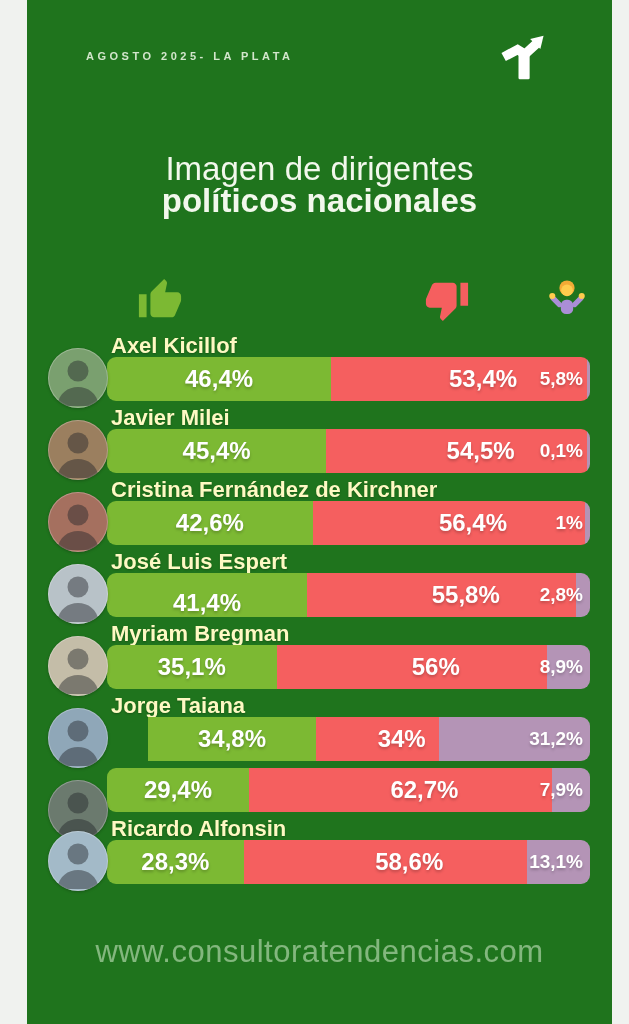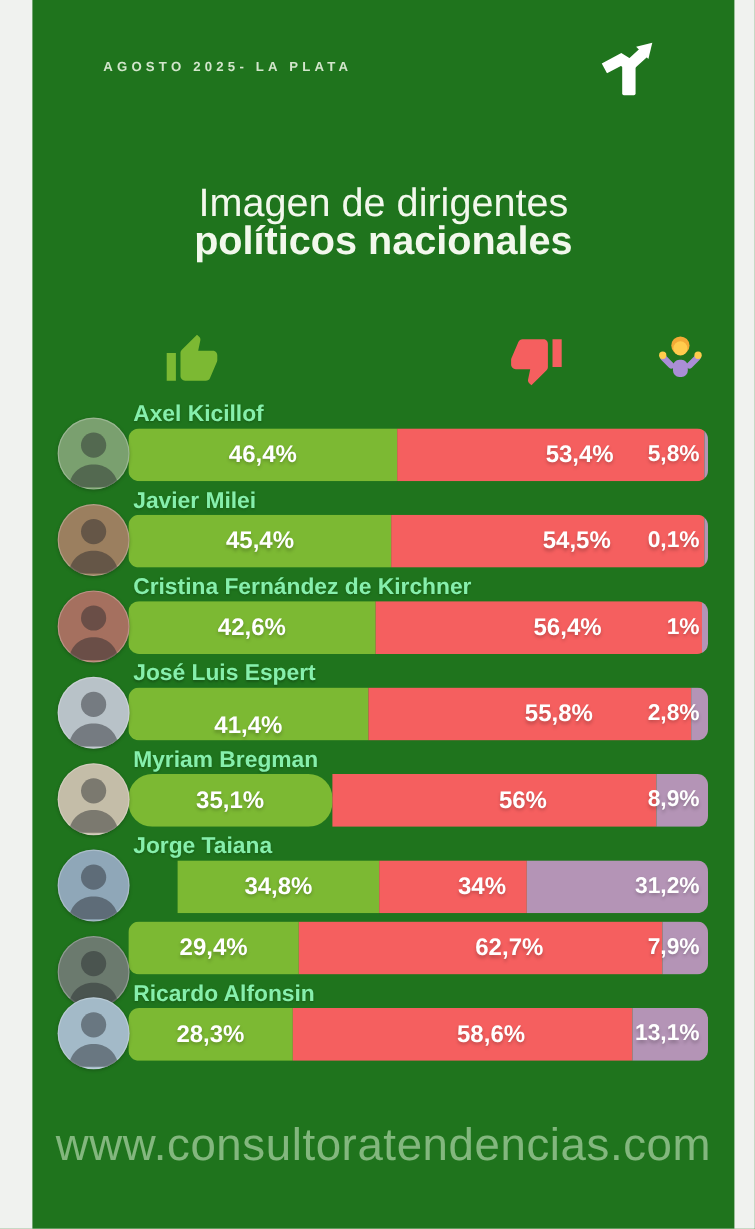--- a/index.html
+++ b/index.html
@@ -28,50 +28,50 @@
   }
   .title .t2{font-weight:bold;display:block;}
   .legend{position:absolute;left:0;top:277px;width:100%;height:52px;}
   .legend .ic{position:absolute;top:0;}
   .ic-up{left:110px;width:46px;height:46px;}
   .ic-down{left:397px;width:46px;height:46px;}
   .ic-shrug{left:521px;top:4px;width:38px;height:40px;}
   .rows{position:absolute;left:0;right:0;top:336px;}
   .row{position:relative;margin-bottom:7px;padding:0 22px 0 80px;}
   .name{
-    font-size:19px;line-height:19px;font-weight:bold;
-    color:#86efac;margin:0 0 2px 4px;
+    font-size:22px;line-height:19px;font-weight:bold;
+    color:#fef9c3;margin:0 0 2px 4px;
     text-shadow:0 1px 2px rgba(0,0,0,.25);
     white-space:nowrap;
   }
   .avatar{
     position:absolute;left:21px;top:12px;width:60px;height:60px;
     border-radius:50%;overflow:hidden;z-index:2;
     box-shadow:inset 0 0 0 1px rgba(255,255,255,.25), 0 1px 3px rgba(0,0,0,.25);
   }
   .avatar svg{display:block;width:100%;height:100%;}
   .bar{
     position:relative;display:flex;height:44px;
     border-radius:9px;overflow:hidden;
   }
   .seg{display:flex;align-items:center;justify-content:center;height:100%;}
   .seg-pos{background:var(--pos,#7cb933);}
   .seg-neg{background:var(--neg,#f55f5f);flex:1 1 auto;padding-left:48px;}
   .seg-neu{background:var(--neu,#b494b6);min-width:3px;}
   .pct{
-    color:#fff;font-weight:bold;font-size:20px;
+    color:#fff;font-weight:bold;font-size:24px;
     text-shadow:0 2px 3px rgba(0,0,0,.22);white-space:nowrap;
   }
   .neu-label{
     position:absolute;right:7px;top:50%;transform:translateY(-50%);
     font-size:19px;z-index:1;
   }
   .footer{
     position:absolute;left:0;right:0;top:934px;
-    text-align:center;font-size:38px;font-weight:400;
+    text-align:center;font-size:31px;font-weight:400;
     color:rgba(214,238,206,.55);letter-spacing:.5px;
   }
 </style>
 </head>
 <body style="background: rgb(240, 242, 239);">
 
 <div class="card">
 
   <span class="date">AGOSTO 2025- LA PLATA</span>
 
@@ -195,21 +195,21 @@
 
   <div class="row">
     <div class="avatar" style="background: rgb(196, 189, 168);">
       <svg viewBox="0 0 60 60">
         <circle cx="30" cy="23" r="10.5" fill="rgba(35,38,42,.45)"></circle>
         <path d="M9 58 c2-13 11-19 21-19 s19 6 21 19 z" fill="rgba(35,38,42,.45)"></path>
       </svg>
     </div>
     <div class="name">Myriam Bregman</div>
     <div class="bar">
-      <div class="seg seg-pos" style="width: 35.1%; border-radius: 20px;">
+      <div class="seg seg-pos" style="width: 35.1%;">
         <span class="pct">35,1%</span>
       </div>
       <div class="seg seg-neg">
         <span class="pct">56%</span>
       </div>
       <div class="seg seg-neu" style="width: 8.9%;"></div>
       <span class="pct neu-label">8,9%</span>
     </div>
   </div>
 

